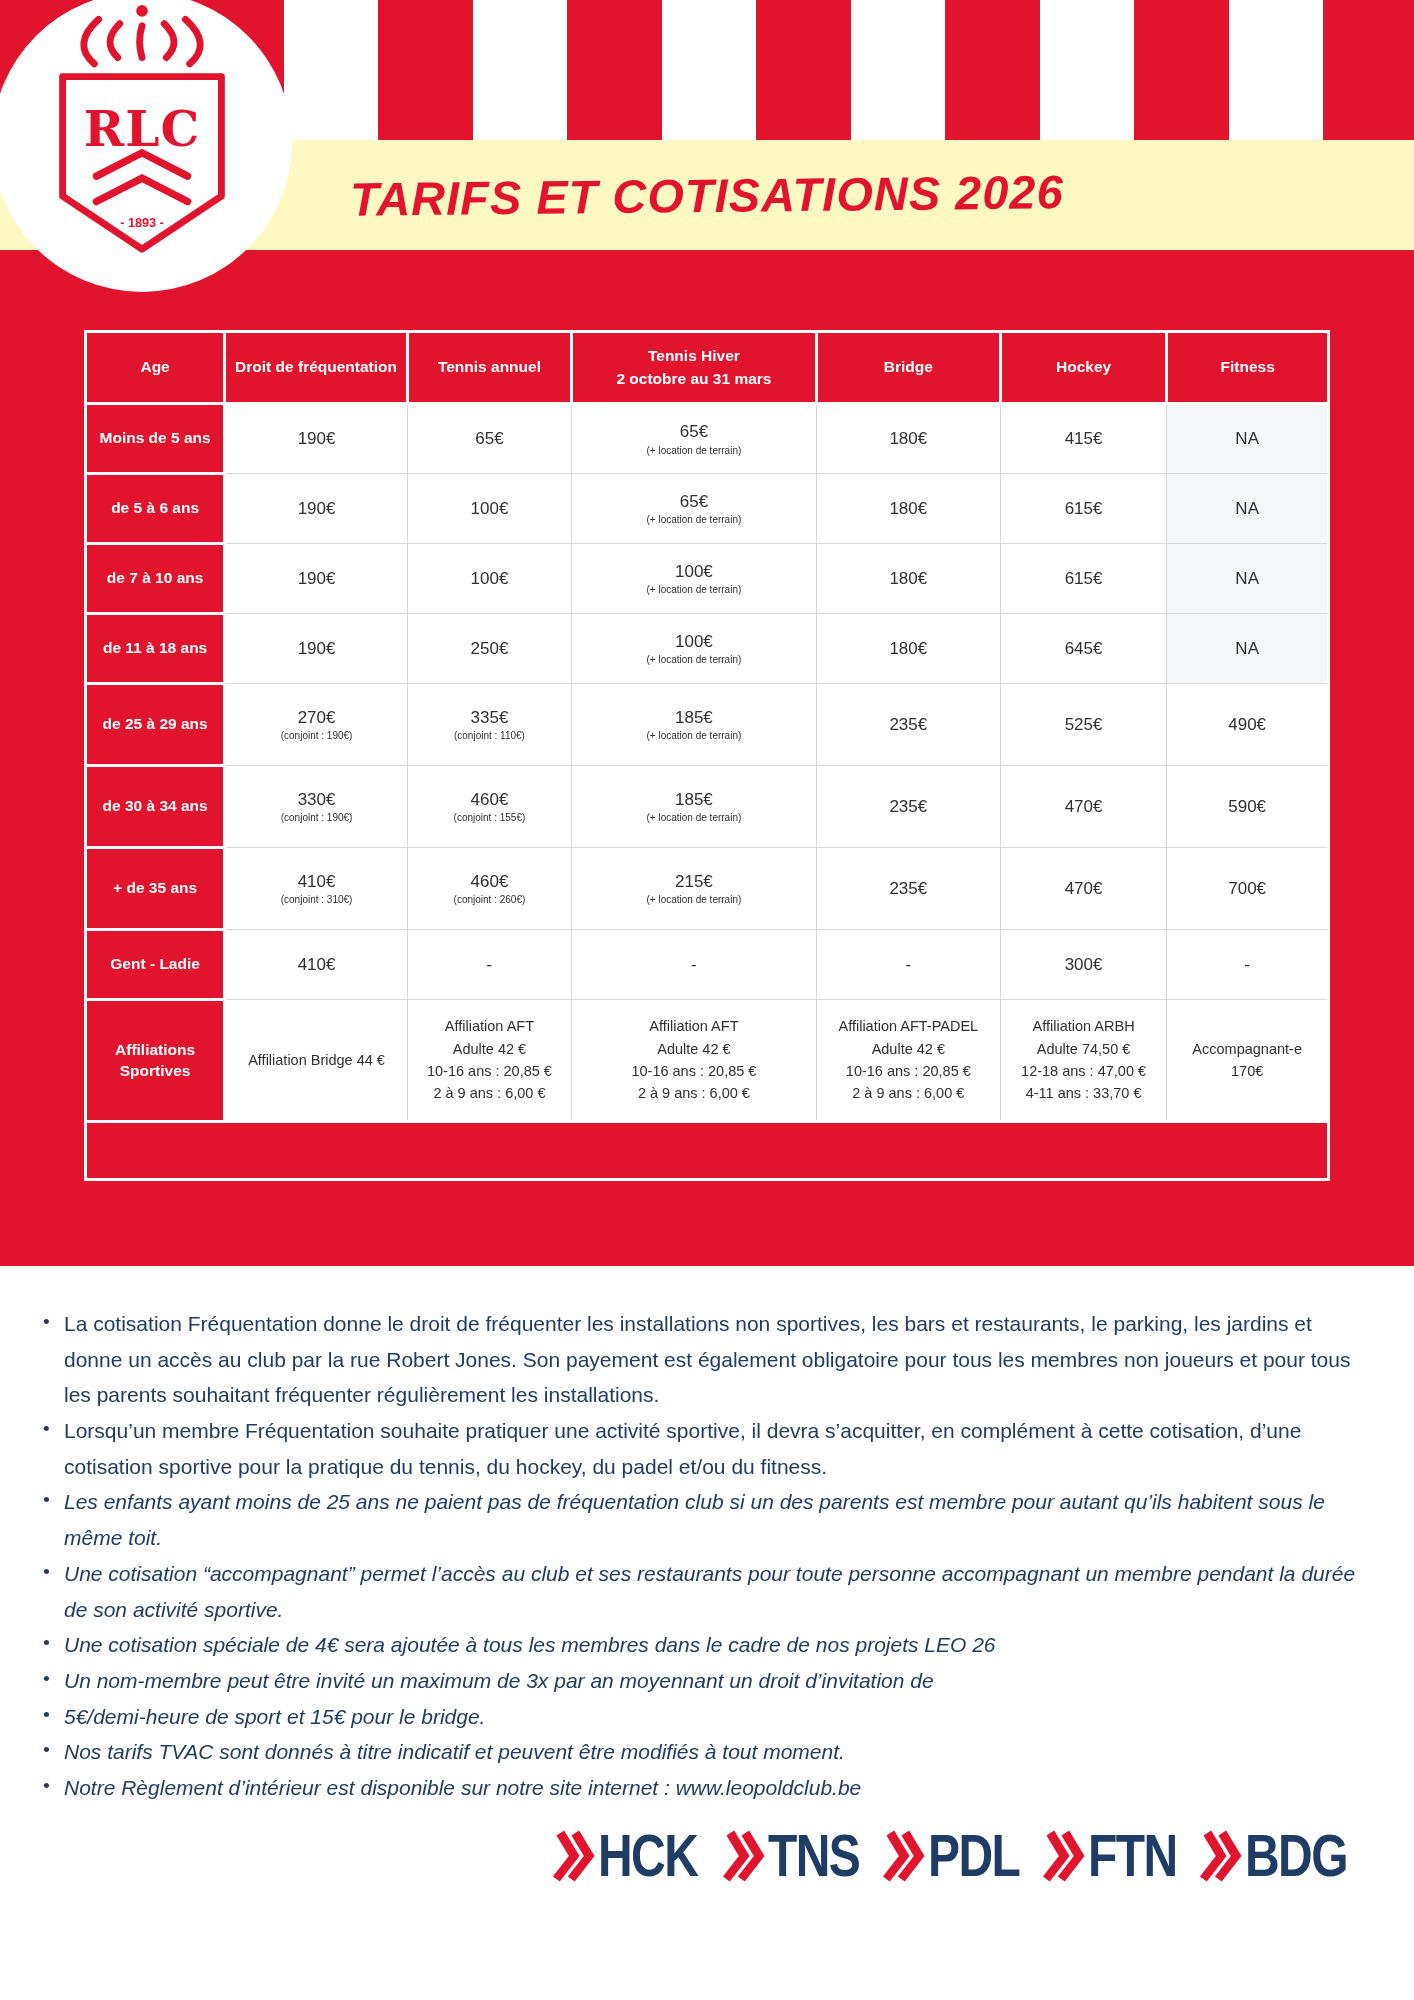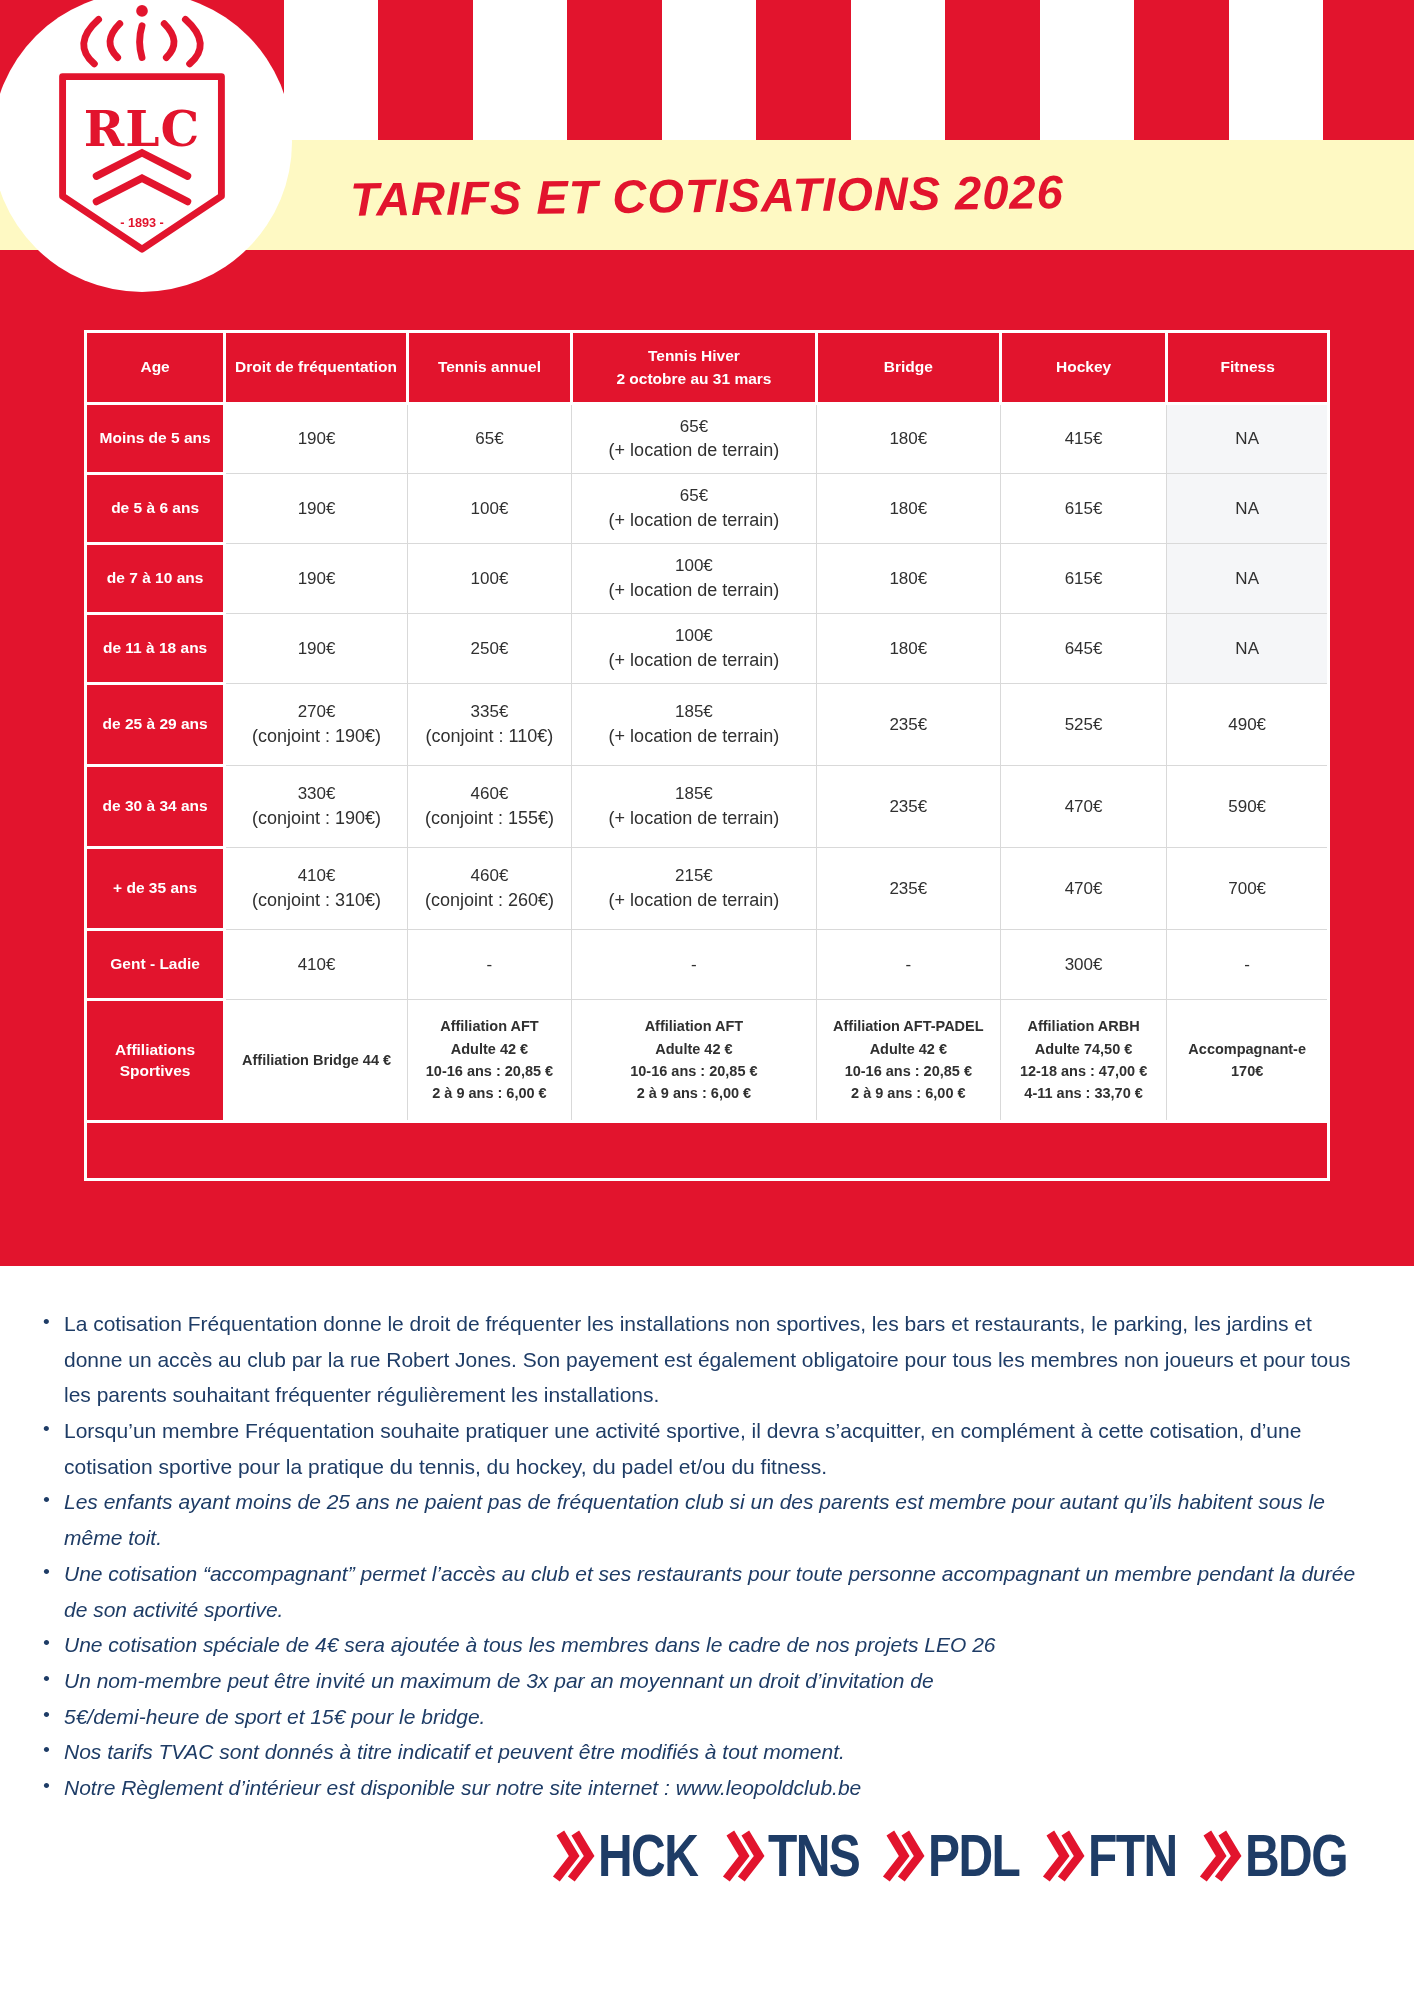--- a/index.html
+++ b/index.html
@@ -63,22 +63,22 @@
     color:#ffffff;font-weight:bold;font-size:15.5px;line-height:1.35;
     padding:6px 10px;
   }
   td.muted{background:var(--muted);}
   tbody tr{height:70px;}
   tbody tr.row-two{height:82px;}
   tbody tr.row-affil{height:122px;}
   tbody tr.row-red{height:58px;}
   td.redcell{background:var(--red);border:3px solid #ffffff;}
   .v-main{display:block;font-size:17px;}
-  .v-sub{display:block;font-size:18px;}
-  td.small-cell .v-main,td.small-cell .v-sub{font-size:14.5px;line-height:1.55;font-weight:bold;}
+  .v-sub{display:block;font-size:10px;}
+  td.small-cell .v-main,td.small-cell .v-sub{font-size:14.5px;line-height:1.55;}
 
   
   .notes{background:#ffffff;padding:40px 38px 0 40px;}
   .notes ul{list-style:none;margin:0;padding:0;}
   .notes li{
     position:relative;padding-left:24px;color:var(--navy);
     font-size:21px;line-height:1.7;
   }
   .notes li::before{
     content:"\2022";position:absolute;left:3px;top:0;

